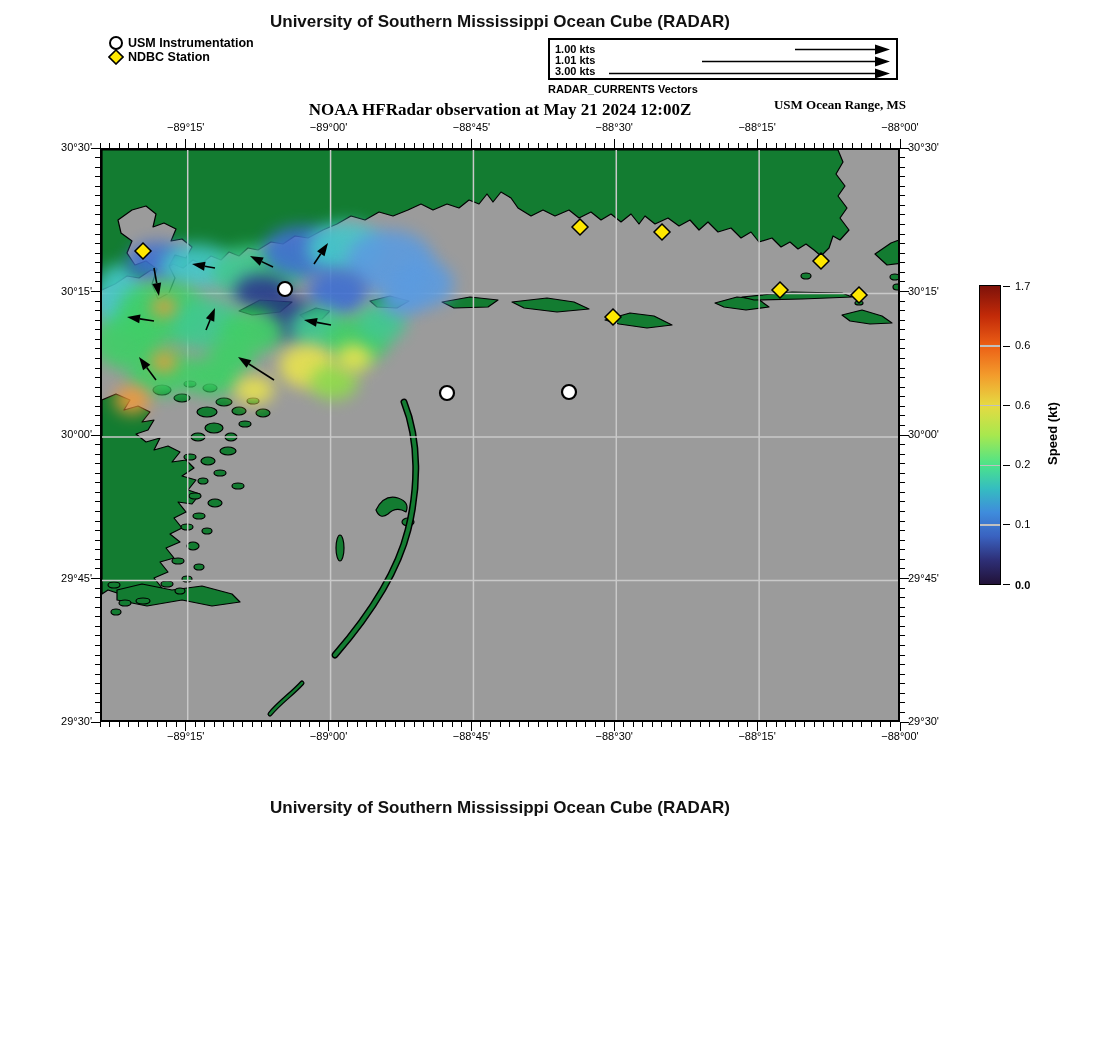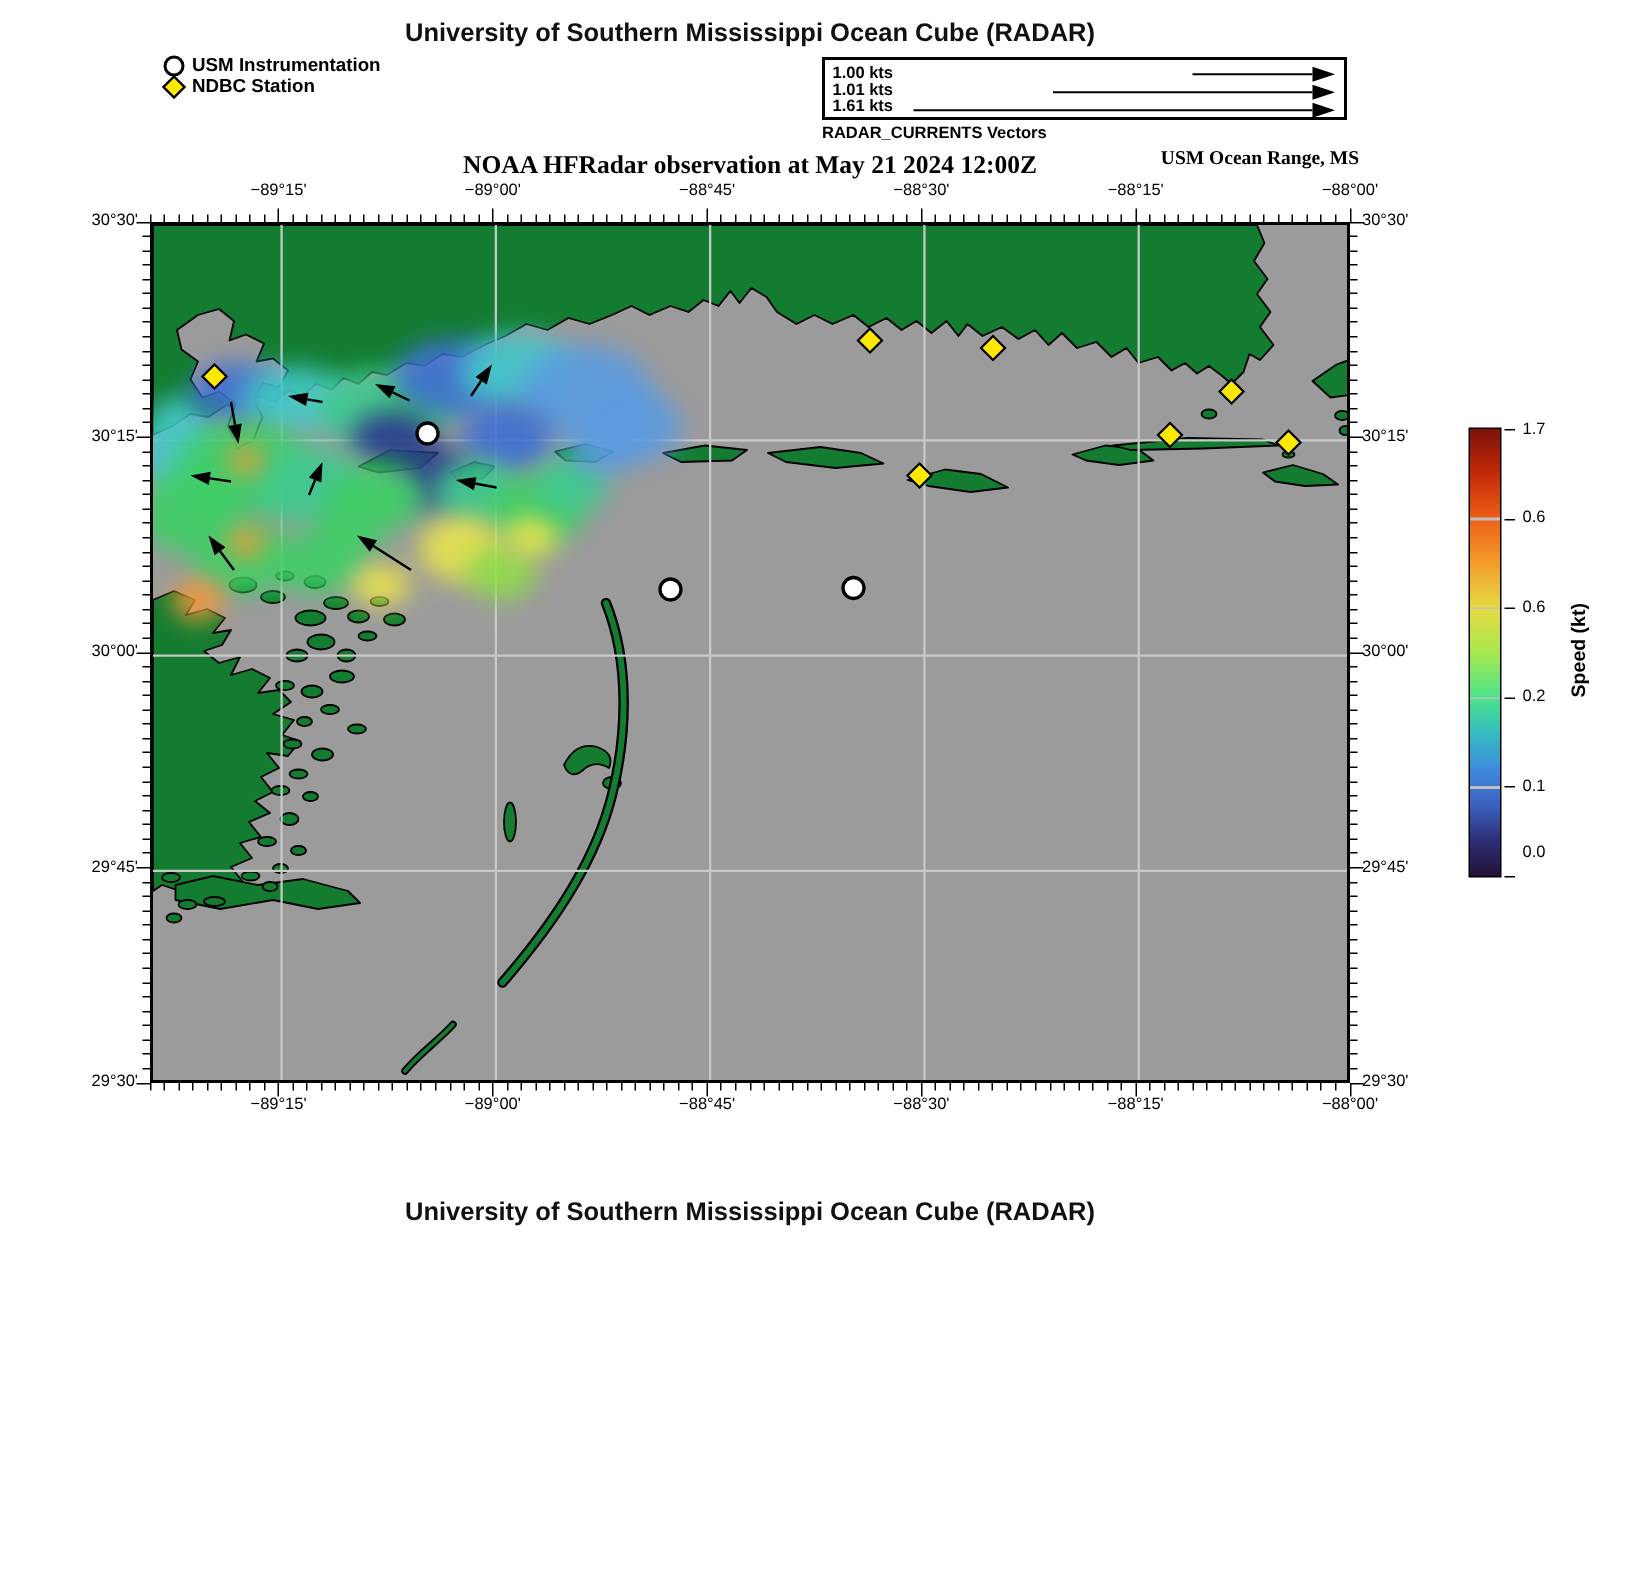--- a/index.html
+++ b/index.html
@@ -1,21 +1,21 @@
 <!DOCTYPE html>
 <html><head>
 <meta charset="utf-8">
 <style>
   html,body{margin:0;padding:0;background:#ffffff;}
   body{width:1100px;height:1050px;position:relative;font-family:"Liberation Sans",sans-serif;overflow:hidden;}
   .abs{position:absolute;}
   .top-title{left:0;width:1000px;top:12px;text-align:center;font-size:17px;font-weight:bold;color:#111;}
   .bottom-title{left:0;width:1000px;top:798px;text-align:center;font-size:17px;font-weight:bold;color:#111;}
   .legend{left:108px;top:36px;}
-  .legend-row{display:flex;height:14px;margin-bottom:0px;}
+  .legend-row{display:flex;align-items:center;height:14px;margin-bottom:0px;}
   .legend-row svg{margin-right:4px;}
   .legend-label{font-size:12.5px;font-weight:bold;color:#000;line-height:14px;}
   .vecbox{left:548px;top:38px;width:350px;height:42px;border:2px solid #000;box-sizing:border-box;background:#fff;}
   .vecbox svg{position:absolute;left:0;top:0;}
   .vec-label{position:absolute;left:5px;font-size:11px;font-weight:bold;line-height:11px;color:#000;}
   .vec-caption{left:548px;top:83px;font-size:11px;font-weight:bold;color:#000;}
   .subtitle{left:0;width:1000px;top:100px;text-align:center;font-family:"Liberation Serif",serif;font-size:17px;font-weight:bold;color:#000;}
   .region-label{left:730px;top:97px;width:220px;text-align:center;font-family:"Liberation Serif",serif;font-size:13px;font-weight:bold;color:#000;}
   #plot{left:100px;top:148px;width:800px;height:574px;}
   .map-canvas{position:absolute;inset:0;background:#9b9b9b;border:2px solid #000;box-sizing:border-box;overflow:hidden;}
@@ -65,21 +65,21 @@
         <line x1="152" y1="21.5" x2="325" y2="21.5" stroke="#000" stroke-width="1.4"></line>
         <polygon points="340,21.5 325,26.5 325,16.5" fill="#000"></polygon>
       </g>
       <g>
         <line x1="59" y1="33.5" x2="325" y2="33.5" stroke="#000" stroke-width="1.4"></line>
         <polygon points="340,33.5 325,38.5 325,28.5" fill="#000"></polygon>
       </g>
     </svg>
   <span class="vec-label" style="top:4px">1.00 kts</span>
   <span class="vec-label" style="top:15px">1.01 kts</span>
-  <span class="vec-label" style="top:26px">1.61 kts</span>
+  <span class="vec-label" style="top:26px">3.00 kts</span>
 </div>
 <div class="abs vec-caption">RADAR_CURRENTS Vectors</div>
 
 <div class="abs subtitle">NOAA HFRadar observation at May 21 2024 12:00Z</div>
 <div class="abs region-label">USM Ocean Range, MS</div>
 
 <div class="abs" id="plot">
   <div class="map-canvas">
     <svg id="land-svg" width="800" height="574" viewBox="0 0 800 574">
       <g fill="#137c31" stroke="#000" stroke-width="1.2" stroke-linejoin="round">
@@ -570,18 +570,18 @@
       <div class="cb-tick" style="top: 120.2px;"></div>
       <div class="cb-label" style="top: 113.7px;">0.6</div>
       <div class="cb-line" style="top: 119.95px;"></div>
       <div class="cb-tick" style="top: 179.8px;"></div>
       <div class="cb-label" style="top: 173.3px;">0.2</div>
       <div class="cb-line" style="top: 179.55px;"></div>
       <div class="cb-tick" style="top: 239.4px;"></div>
       <div class="cb-label" style="top: 232.9px;">0.1</div>
       <div class="cb-line" style="top: 239.15px;"></div>
       <div class="cb-tick" style="top: 299px;"></div>
-      <div class="cb-label" style="top: 277px;">0.0</div>
+      <div class="cb-label" style="top: 294px; font-weight: bold;">0.0</div>
     </div>
   <div class="cb-title">Speed (kt)</div>
 </div>
 
 <div class="abs bottom-title">University of Southern Mississippi Ocean Cube (RADAR)</div>
 
 </body></html>

